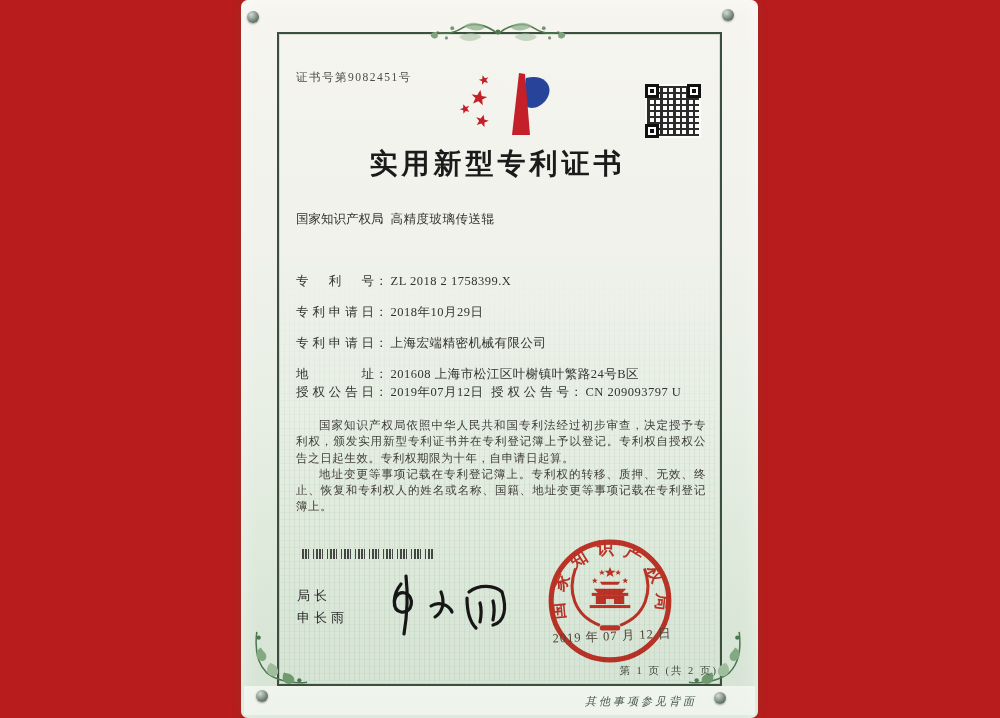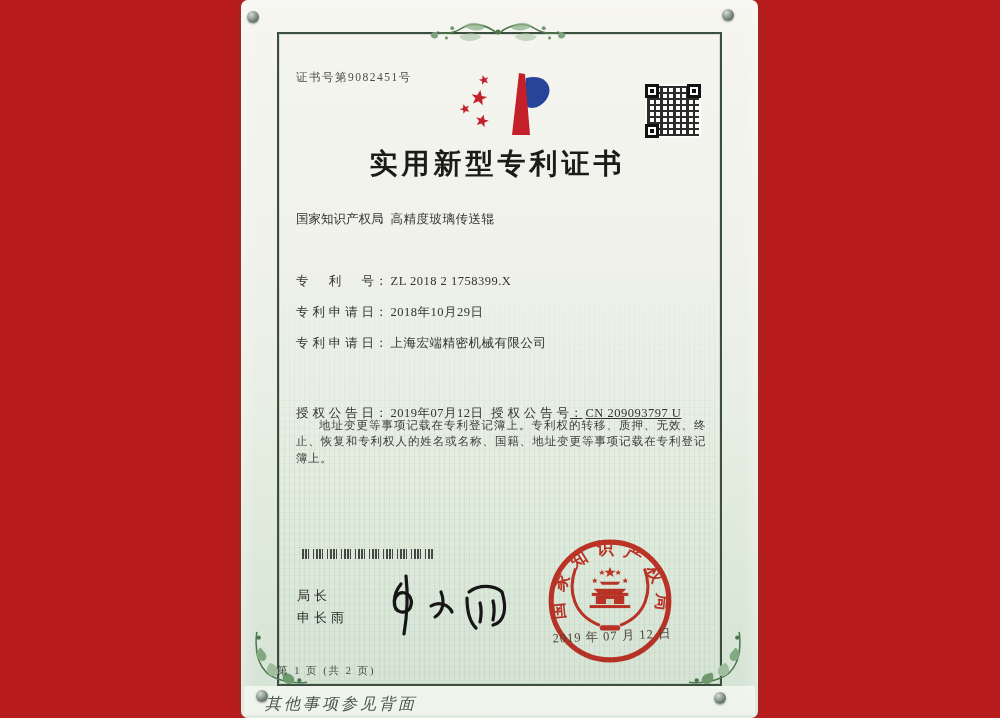--- a/index.html
+++ b/index.html
@@ -31,37 +31,37 @@
         opacity:.9;}
   .finder{position:absolute;width:14px;height:14px;border:3px solid #111;background:#fff;box-sizing:border-box;}
   .finder::after{content:"";position:absolute;inset:2px;background:#111;}
   .finder.tl{left:0;top:0}.finder.tr{right:0;top:0}.finder.bl{left:0;bottom:0}
   .cert-title{position:absolute;left:36px;width:441px;top:145px;text-align:center;
         font-size:28px;letter-spacing:4px;font-weight:600;color:#1b1b1b;}
   .field-row{position:absolute;left:55px;right:35px;white-space:nowrap;font-size:12.5px;color:#333330;}
   .flabel{display:inline-block;width:78px;text-align:justify;text-align-last:justify;}
   .fcolon{margin-left:1px;}
   .fvalue{margin-left:3px;letter-spacing:.5px;}
-  .pair2{position:absolute;left:195px;top:0;white-space:nowrap;text-decoration:underline;}
-  .r0{top:211px}.r1{top:242px}.r2{top:273px}.r3{top:304px}.r4{top:335px}.r5{top:366px}.r6{top:405px}
+  .pair2{position:absolute;left:195px;top:0;white-space:nowrap;}
+  .r0{top:211px}.r1{top:242px}.r2{top:273px}.r3{top:304px}.r4{top:335px}.r5{top:366px}.r6{top:384px}
   .paras{position:absolute;left:55px;top:417px;width:410px;}
   .paras p{margin:0;font-size:11.5px;line-height:16.3px;text-indent:2em;letter-spacing:.6px;
         color:#403e3a;text-align:justify;}
   .barcode{position:absolute;left:61px;top:549px;width:132px;height:10px;opacity:.85;
         background:repeating-linear-gradient(90deg,#2a2a2a 0 2px,transparent 2px 3px,#2a2a2a 3px 5px,
         transparent 5px 6px,#2a2a2a 6px 7px,transparent 7px 11px,#2a2a2a 11px 12px,transparent 12px 14px);}
   .sig-title{position:absolute;left:56px;top:587px;font-size:13px;letter-spacing:4px;color:#2b2b2b;}
   .sig-name{position:absolute;left:56px;top:609px;font-size:13px;letter-spacing:4px;color:#2b2b2b;}
   .signature{position:absolute;left:138px;top:570px;width:140px;height:72px;}
   .seal{position:absolute;left:300px;top:532px;width:138px;height:138px;mix-blend-mode:multiply;opacity:.93;}
   .seal-date{position:absolute;left:296px;top:628px;width:150px;text-align:center;font-size:12.5px;
         color:#4e4337;letter-spacing:1px;transform:rotate(-2.5deg);}
-  .page-footer{position:absolute;left:36px;width:441px;top:664px;text-align:left;
+  .page-footer{position:absolute;left:36px;width:441px;top:664px;text-align:right;
         font-size:10.5px;letter-spacing:2px;color:#3e483e;}
-  .back-note{position:absolute;left:24px;width:420px;top:694px;text-align:left;font-size:16px;
+  .back-note{position:absolute;left:36px;width:420px;top:694px;text-align:right;font-size:11px;
         font-style:italic;letter-spacing:3px;color:#49584a;}
   .orn-top{position:absolute;left:184px;top:19px;width:146px;height:30px;}
   .orn-bl{position:absolute;left:10px;top:630px;width:58px;height:58px;}
   .orn-br{position:absolute;left:446px;top:630px;width:58px;height:58px;transform:scaleX(-1);}
 </style>
 </head>
 <body>
 
 <div class="stage">
   <div class="paper">
@@ -137,28 +137,32 @@
     </div>
     <div class="field-row r2">
       <span class="flabel">专利号</span><span class="fcolon">：</span><span class="fvalue">ZL 2018 2 1758399.X</span>
     </div>
     <div class="field-row r3">
       <span class="flabel">专利申请日</span><span class="fcolon">：</span><span class="fvalue">2018年10月29日</span>
     </div>
     <div class="field-row r4">
       <span class="flabel">专利申请日</span><span class="fcolon">：</span><span class="fvalue">上海宏端精密机械有限公司</span>
     </div>
+    <div class="field-row r5">
+      <span class="flabel">地址</span><span class="fcolon">：</span><span class="fvalue">201608 上海市松江区叶榭镇叶繁路24号B区</span>
+    </div>
     <div class="field-row r6">
       <span class="flabel">授权公告日</span><span class="fcolon">：</span><span class="fvalue">2019年07月12日</span>
       <span class="pair2">
         <span class="flabel">授权公告号</span><span class="fcolon">：</span><span class="fvalue">CN 209093797 U</span>
       </span>
     </div>
 
     <div class="paras">
+      <p>国家知识产权局依照中华人民共和国专利法经过初步审查，决定授予专利权，颁发实用新型专利证书并在专利登记簿上予以登记。专利权自授权公告之日起生效。专利权期限为十年，自申请日起算。</p>
       <p>地址变更等事项记载在专利登记簿上。专利权的转移、质押、无效、终止、恢复和专利权人的姓名或名称、国籍、地址变更等事项记载在专利登记簿上。</p>
     </div>
 
     <div class="barcode"></div>
 
     <div class="sig-title">局长</div>
     <div class="sig-name">申长雨</div>
 
     <svg class="signature" viewBox="0 0 140 72">
       <g stroke="#161616" stroke-width="3.2" fill="none" stroke-linecap="round" stroke-linejoin="round">

